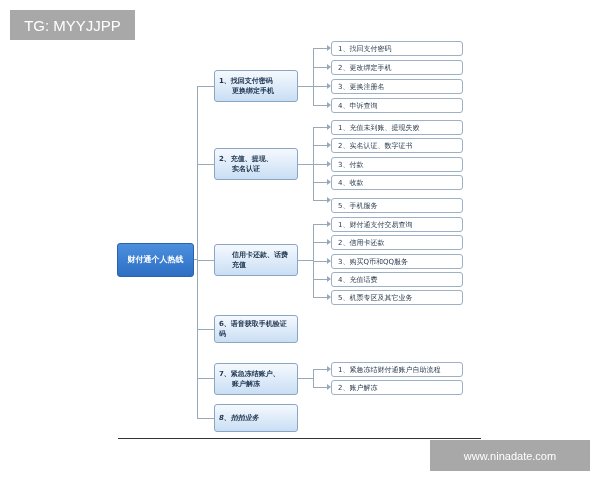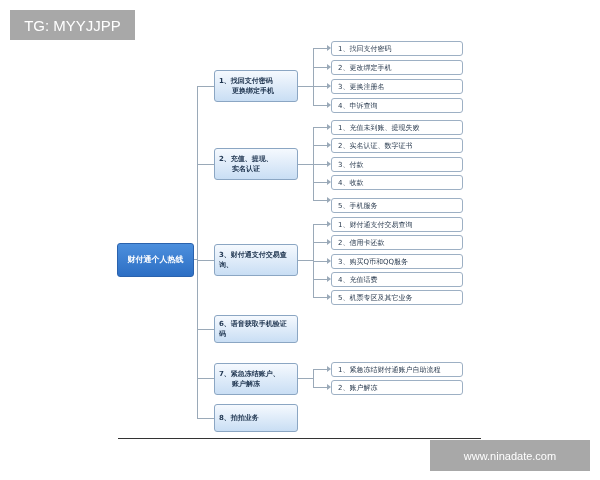--- a/index.html
+++ b/index.html
@@ -112,30 +112,30 @@
 
 <div class="l1" style="top:70px; height:32px;">
   <span>1、找回支付密码</span>
   <span class="t2">更换绑定手机</span>
 </div>
 <div class="l1" style="top:148px; height:32px;">
   <span>2、充值、提现、</span>
   <span class="t2">实名认证</span>
 </div>
 <div class="l1" style="top:244px; height:32px;">
-  <span>3、财付通支付交易查询、</span>
+  <span class="t2">信用卡还款、话费充值</span>
 </div>
 <div class="l1" style="top:315px; height:28px;">
   <span>6、语音获取手机验证码</span>
 </div>
 <div class="l1" style="top:363px; height:32px;">
   <span>7、紧急冻结账户、</span>
   <span class="t2">账户解冻</span>
 </div>
-<div class="l1" style="top:404px; height:28px;">
+<div class="l1" style="top:404px; height:28px;font-style:italic;">
   <span>8、拍拍业务</span>
 </div>
 
 <div class="leaf" style="top:41px;">
     <span>1、找回支付密码</span>
   </div>
 <div class="leaf" style="top:60px;">
     <span>2、更改绑定手机</span>
   </div>
 <div class="leaf" style="top:79px;">

